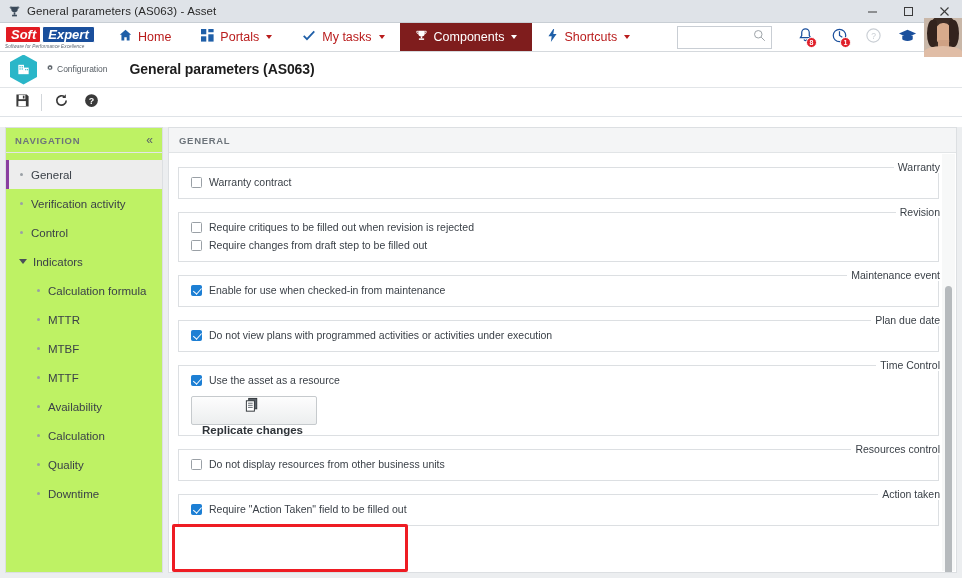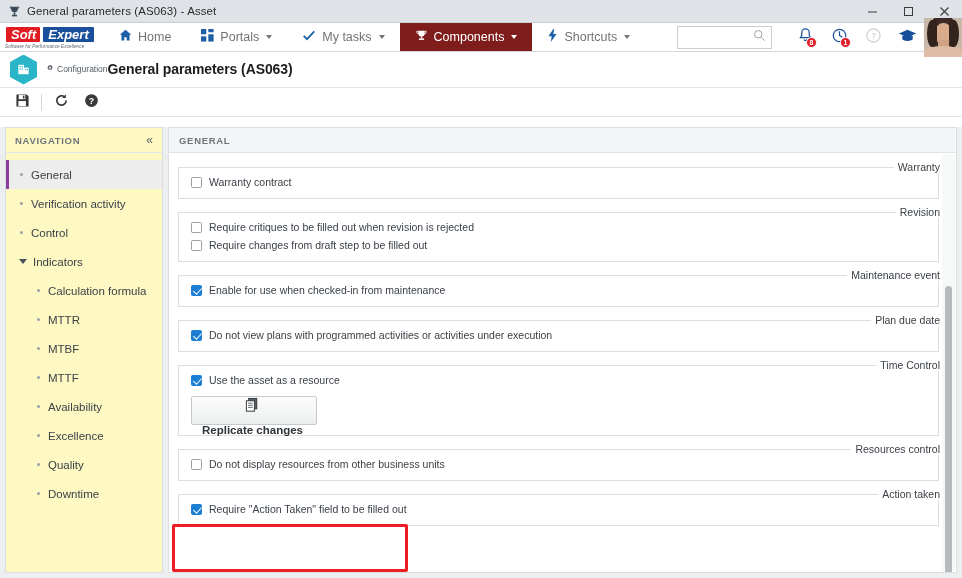--- a/index.html
+++ b/index.html
@@ -58,21 +58,21 @@
     background: #1a4f9c; color: #fff; font-weight: bold; font-size: 13px;
     font-style: italic; padding: 0 5px; display: flex; align-items: center;
     border: 1.5px solid #ffffff; border-radius: 2px; margin-left: 1px;
   }
   .logo-tag {
     font-size: 4.6px; color: #5a6470; font-style: italic;
     margin-top: 1px; letter-spacing: .1px; white-space: nowrap;
   }
   .navitem {
     display: flex; align-items: center; gap: 6px;
-    padding: 0 15px; font-size: 12.5px; color: #737373;
+    padding: 0 15px; font-size: 12.5px; color: #b91c1c;
     cursor: default; white-space: nowrap;
   }
   .navitem.active { background: #7f1d1d; color: #ffffff; }
   .navitem .caret {
     border-left: 3.5px solid transparent;
     border-right: 3.5px solid transparent;
     border-top: 4.5px solid currentColor;
     margin-left: 1px;
   }
   .nav-right {
@@ -144,20 +144,21 @@
   }
   .hexicon .bldg { display: block; }
   .crumbwrap { display: flex; flex-direction: row; justify-content: center; }
   .crumb {
     font-size: 8.5px; color: #555c63; display: flex; align-items: center;
     gap: 3px; line-height: 1.1;
   }
   .pagetitle {
     font-size: 14px; color: #1c1c1c; font-weight: bold; line-height: 1.2;
     letter-spacing: -.1px;
+    margin-left: 22px;
   }
 
   
   .toolbar {
     height: 29px; background: #ffffff; display: flex; align-items: center;
     padding-left: 7px; gap: 0; border-bottom: 1px solid #dfe3e7;
   }
   .tb-btn {
     width: 30px; height: 26px; display: flex; align-items: center;
     justify-content: center; color: #333;
@@ -166,21 +167,21 @@
     width: 1px; height: 17px; background: #d2d6da; margin: 0 4px;
   }
 
   
   .bodywrap {
     position: absolute; left: 0; right: 0; top: 127px; bottom: 0;
     background: #eceef0; display: flex;
     padding: 0 5px 5px 5px;
   }
   .sidebar {
-    width: 158px; background: #fef9c3; border: 1px solid #dcdfe2;
+    width: 158px; background: #bef264; border: 1px solid #dcdfe2;
     display: flex; flex-direction: column; flex: none;
   }
   .sb-head {
     height: 25px; display: flex; align-items: center;
     justify-content: space-between; padding: 0 9px;
     border-bottom: 1px solid #e3e6e8;
   }
   .sb-title {
     font-size: 9.5px; color: #6d747b; letter-spacing: .7px; font-weight: bold;
   }
@@ -524,21 +525,21 @@
       <div class="sb-item child">
         <span class="sb-bullet"></span>
         <span>MTTF</span>
       </div>
       <div class="sb-item child">
         <span class="sb-bullet"></span>
         <span>Availability</span>
       </div>
       <div class="sb-item child">
         <span class="sb-bullet"></span>
-        <span>Excellence</span>
+        <span>Calculation</span>
       </div>
       <div class="sb-item child">
         <span class="sb-bullet"></span>
         <span>Quality</span>
       </div>
       <div class="sb-item child">
         <span class="sb-bullet"></span>
         <span>Downtime</span>
       </div>
     </div>

